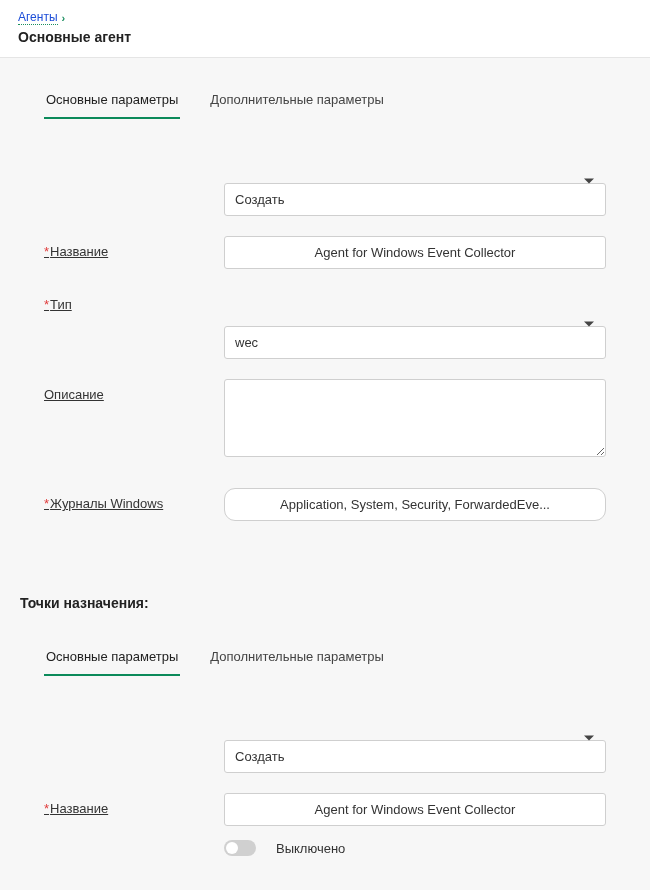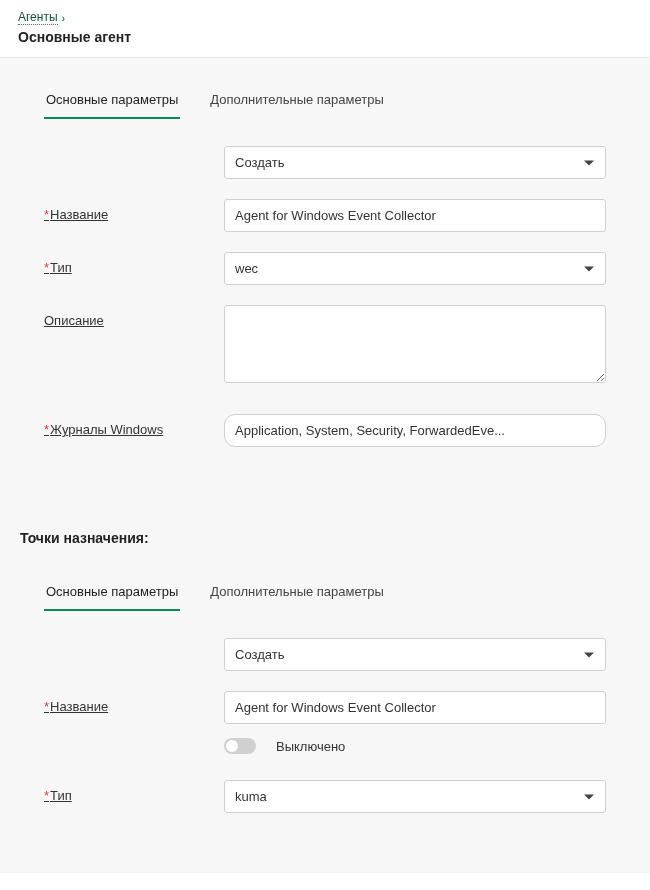--- a/index.html
+++ b/index.html
@@ -15,21 +15,21 @@
       border-bottom: 1px solid #e5e5e5;
     }
     .breadcrumb {
       display: flex;
       align-items: center;
       gap: 4px;
       font-size: 12px;
       margin-bottom: 4px;
     }
     .breadcrumb a {
-      color: #14532d;
+      color: #1d4ed8;
       text-decoration: none;
       border-bottom: 1px dotted #1a8e5f;
     }
     .breadcrumb .chev {
       color: #1a8e5f;
       font-size: 11px;
       font-weight: bold;
     }
     .page-title {
       font-size: 14px;
@@ -89,39 +89,41 @@
       border-radius: 3px;
       background: #fff;
       font-size: 13px;
       color: #333;
       font-family: inherit;
     }
     .select {
       padding: 8px 30px 8px 10px;
       appearance: none;
       position: relative;
+      margin-top: 37px;
     }
     .select-wrap {
       position: relative;
     }
     .select-wrap::after {
       content: "";
       position: absolute;
       right: 12px;
       top: 50%;
       width: 0;
       height: 0;
       border-left: 5px solid transparent;
       border-right: 5px solid transparent;
       border-top: 5px solid #444;
       transform: translateY(-50%);
       pointer-events: none;
     }
     .text-input {
       padding: 8px 10px;
+      text-align: center;
     }
     .textarea {
       padding: 8px 10px;
       height: 78px;
       resize: both;
     }
     .toggle-row {
       display: flex;
       align-items: center;
       gap: 20px;
@@ -146,21 +148,21 @@
       left: 2px;
     }
     .toggle-label {
       font-size: 13px;
       color: #333;
     }
     .section-title {
       font-size: 14px;
       font-weight: 600;
       color: #222;
-      margin: 33px 0 4px 2px;
+      margin: 24px 0 4px 2px;
     }
     .truncate {
       white-space: nowrap;
       overflow: hidden;
       text-overflow: ellipsis;
       border-radius: 11px;
     }
   </style>
 </head>
 <body>

